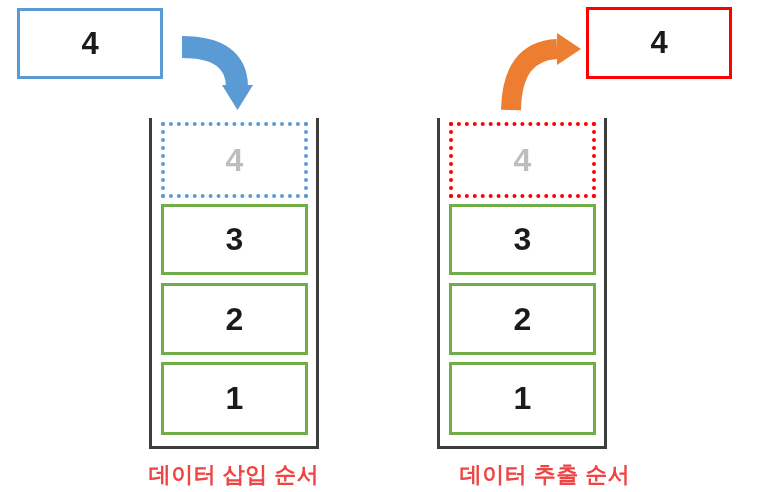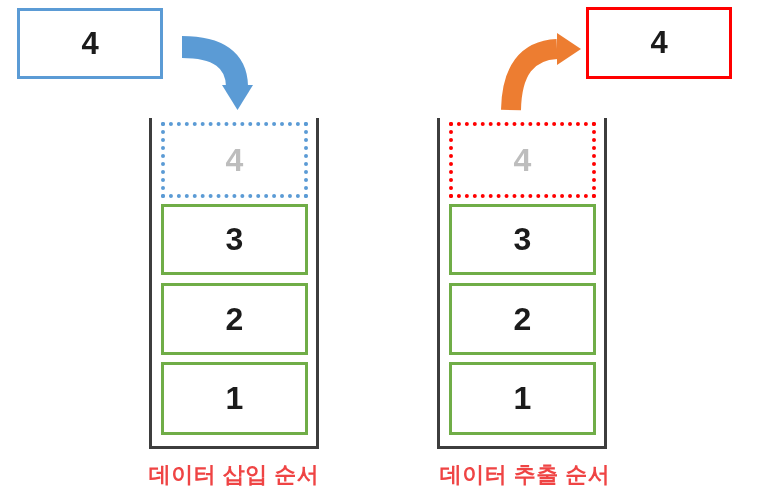--- a/index.html
+++ b/index.html
@@ -127,15 +127,15 @@
       <span>3</span>
     </div>
     <div class="item r1">
       <span>2</span>
     </div>
     <div class="item r2">
       <span>1</span>
     </div>
   </div>
 
-  <div class="caption" style="left:400px;">데이터 추출 순서</div>
+  <div class="caption" style="left:420px;">데이터 추출 순서</div>
 
 </div>
 
 </body></html>

